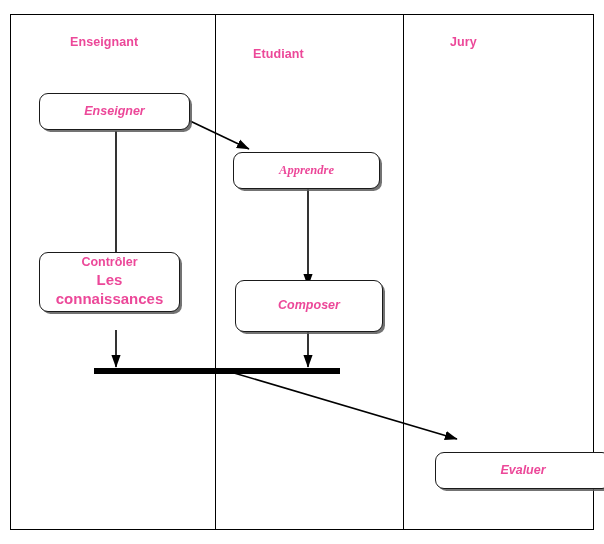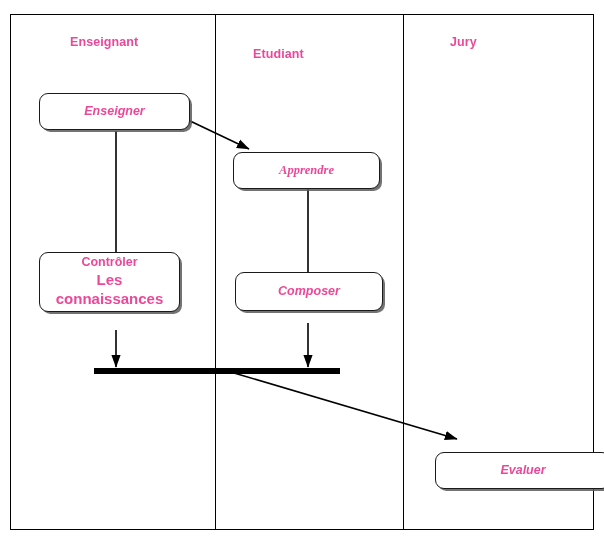--- a/index.html
+++ b/index.html
@@ -83,21 +83,21 @@
     font-size: 12.5px;
   }
   .node-label .line2 {
     display: block;
     font-size: 15px;
   }
 
   #node-enseigner { left: 39px;  top: 93px;  width: 151px; height: 37px; }
   #node-apprendre { left: 233px; top: 152px; width: 147px; height: 37px; font-family: Liberation Serif, serif; }
   #node-controler { left: 39px;  top: 252px; width: 141px; height: 60px; }
-  #node-composer  { left: 235px; top: 272px; width: 148px; height: 39px; }
+  #node-composer  { left: 235px; top: 280px; width: 148px; height: 52px; }
   #node-evaluer   { left: 435px; top: 452px; width: 176px; height: 37px; }
 
   
   #sync-bar {
     position: absolute;
     left: 94px;
     top: 368px;
     width: 246px;
     height: 5.5px;
     background: #000000;

